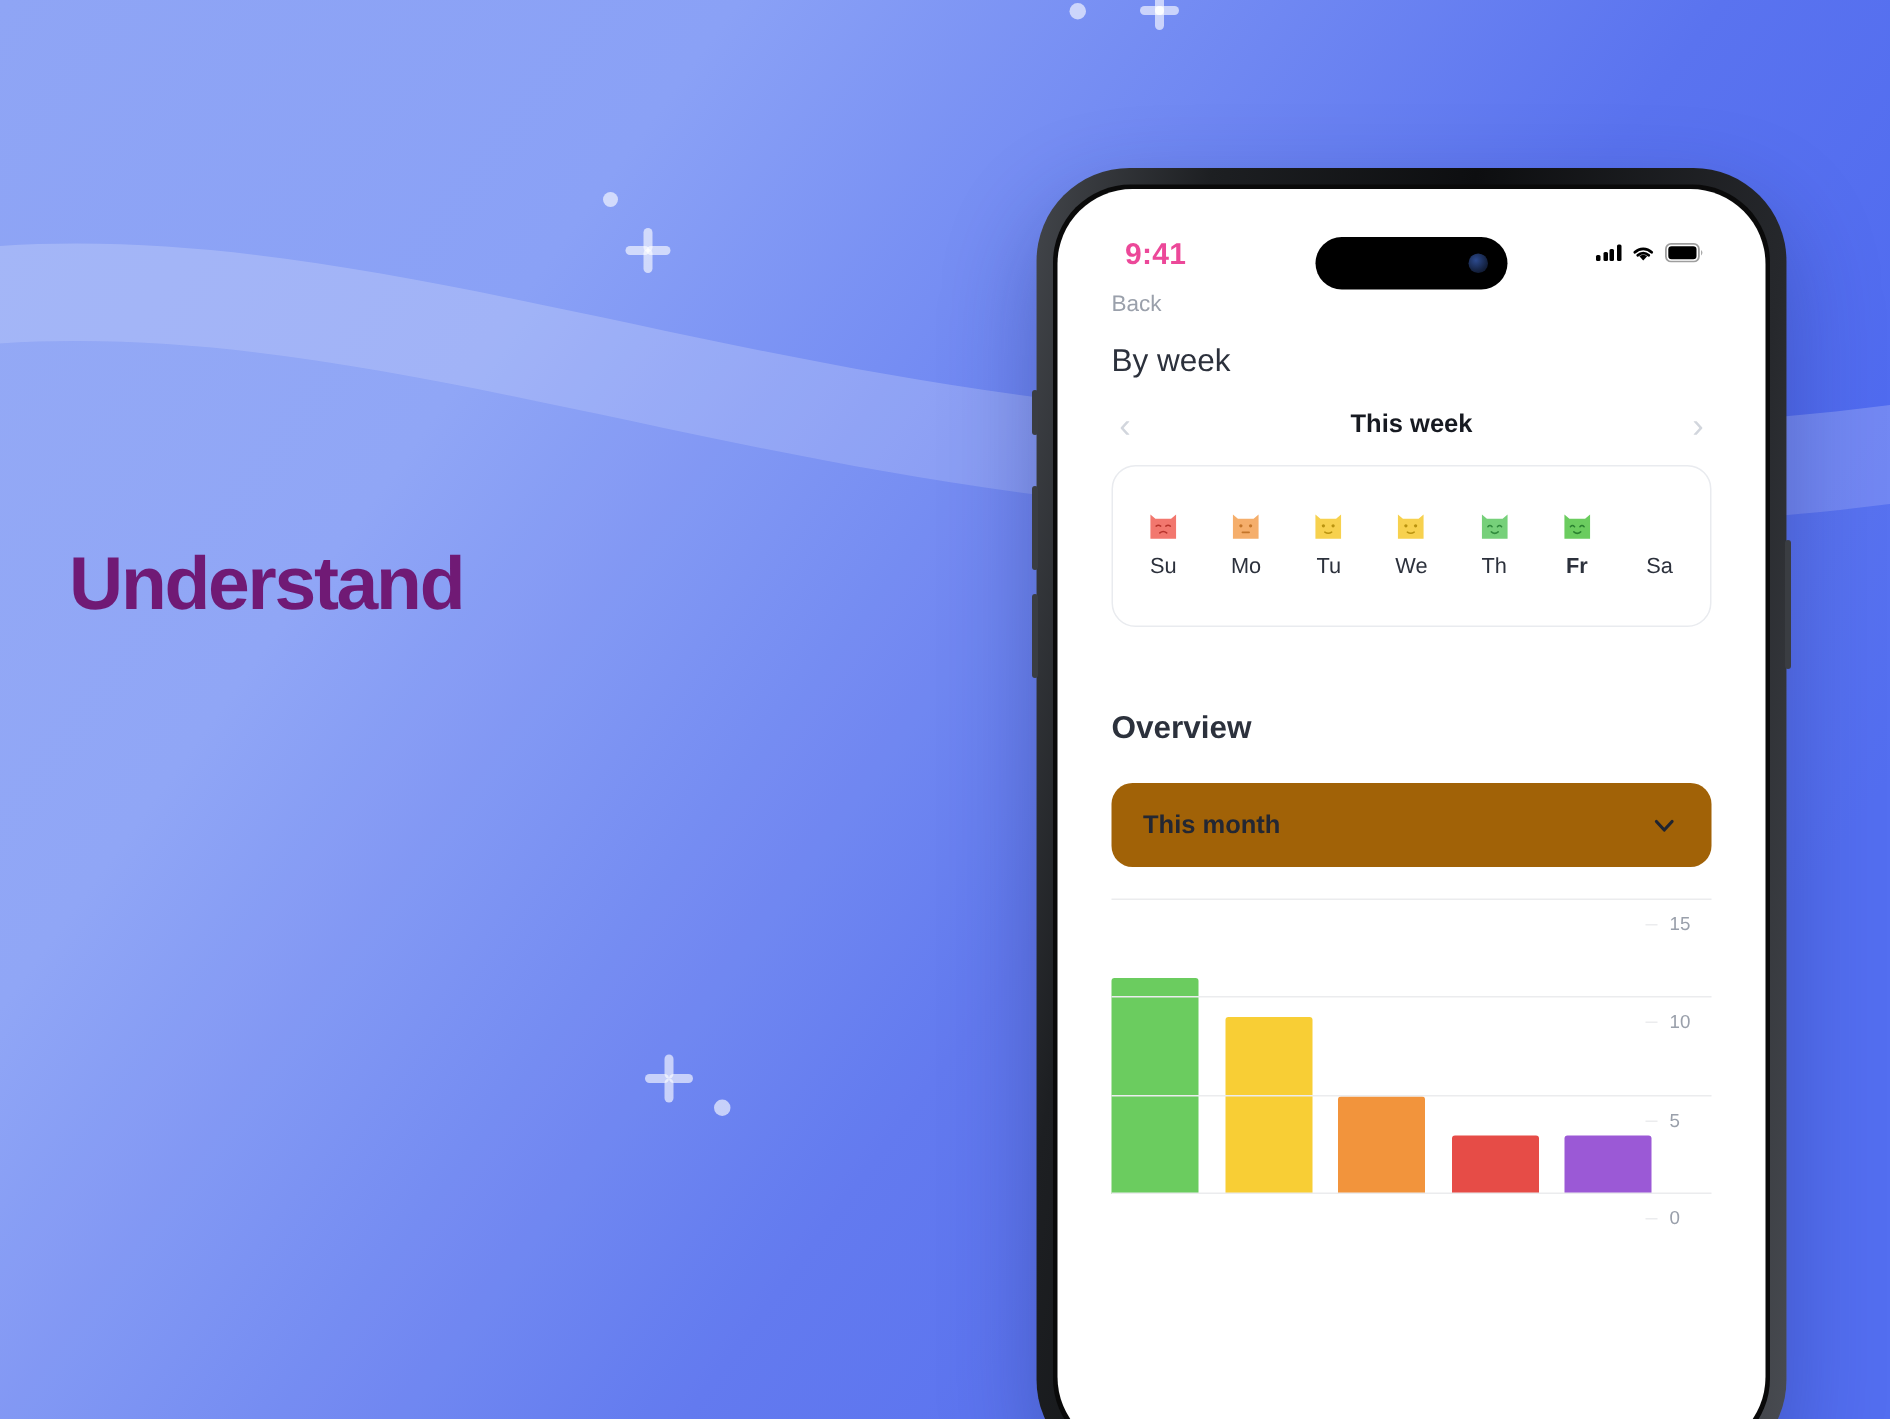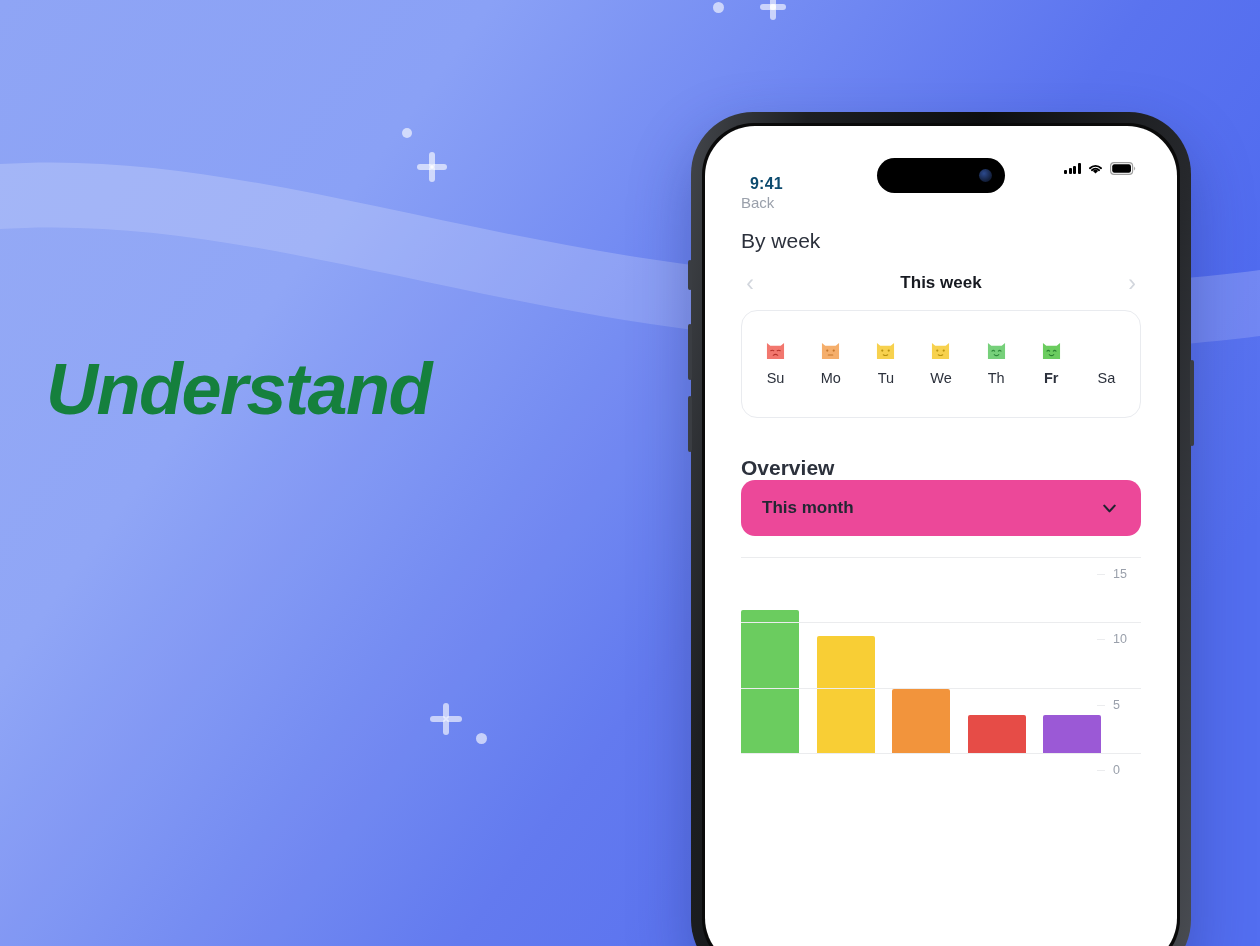--- a/index.html
+++ b/index.html
@@ -20,22 +20,22 @@
   .sparkle i.v { width:6px; height:16px; left:50%; margin-left:-3px; }
   .sparkle i.h { height:6px; width:16px; top:50%; margin-top:-3px; }
   .sparkle i.t { top:0; } .sparkle i.b { bottom:0; }
   .sparkle i.l { left:0; } .sparkle i.r { right:0; }
 
   .dot { position:absolute; border-radius:50%; background:rgba(255,255,255,.62); }
 
   
   #headline {
     position:absolute; left:46px; top:346px;
-    color:#15803d; font-size:72px; line-height:86px;
-    font-weight:700; letter-spacing:-1.5px;font-style:italic;
+    color:#701a75; font-size:50px; line-height:86px;
+    font-weight:700; letter-spacing:-1.5px;
   }
   #headline .ln { display:block; white-space:pre; }
 
   
   #phone {
     position:absolute; left:691px; top:112px;
     width:500px; height:870px;
     border-radius:62px;
     background:linear-gradient(100deg,#43464b 0%,#1d1f22 18%,#0d0e10 45%,#26282c 78%,#4a4d53 100%);
     padding:11px;
@@ -59,21 +59,21 @@
   .side-btn.left  { left:-3px; width:4px; }
   .side-btn.right { right:-3px; width:4px; }
 
   
   #status-bar {
     height:56px; position:relative;
     display:flex; align-items:center;
   }
   #status-time {
     position:absolute; left:45px; top:33px;
-    font-size:16px; font-weight:700; color:#0c4a6e; letter-spacing:.2px;margin-top:16px;
+    font-size:20px; font-weight:700; color:#ec4899; letter-spacing:.2px;
   }
   #dynamic-island {
     position:absolute; left:50%; transform:translateX(-50%); top:32px;
     width:128px; height:35px; border-radius:20px; background:#000;
     display:flex; align-items:center; justify-content:flex-end; padding-right:13px;
   }
   #front-camera { width:13px; height:13px; border-radius:50%;
     background:radial-gradient(circle at 38% 34%, #2c4a8e 0%, #14213f 64%, #0a0f1f 100%); }
   #status-icons {
     position:absolute; right:41px; top:36px;
@@ -112,23 +112,23 @@
   }
   .day {
     display:flex; flex-direction:column; align-items:center; gap:9px;
     width:50px;
   }
   .day-label { font-size:14.5px; color:#2c313c; }
   .day.active .day-label { font-weight:700; }
   .cat { width:21px; height:19px; display:block; }
 
   
-  #overview-title { margin-top:38px; font-size:21px; color:#2c313c; }
+  #overview-title { margin-top:56px; font-size:21px; color:#2c313c; }
   #range-select {
-    margin-top:0; height:56px; border-radius:14px; background:#ec4899;
+    margin-top:24px; height:56px; border-radius:14px; background:#a16207;
     display:flex; align-items:center; justify-content:space-between;
     padding:0 22px 0 21px;
   }
   #range-value { font-size:17px; font-weight:700; color:#232733; }
   #range-chevron { width:19px; height:19px; }
 
   
   #chart-wrap { margin-top:22px; position:relative; height:212px; }
   #chart-plot { position:absolute; left:0; right:40px; top:0; bottom:16px; }
   .gridline {

